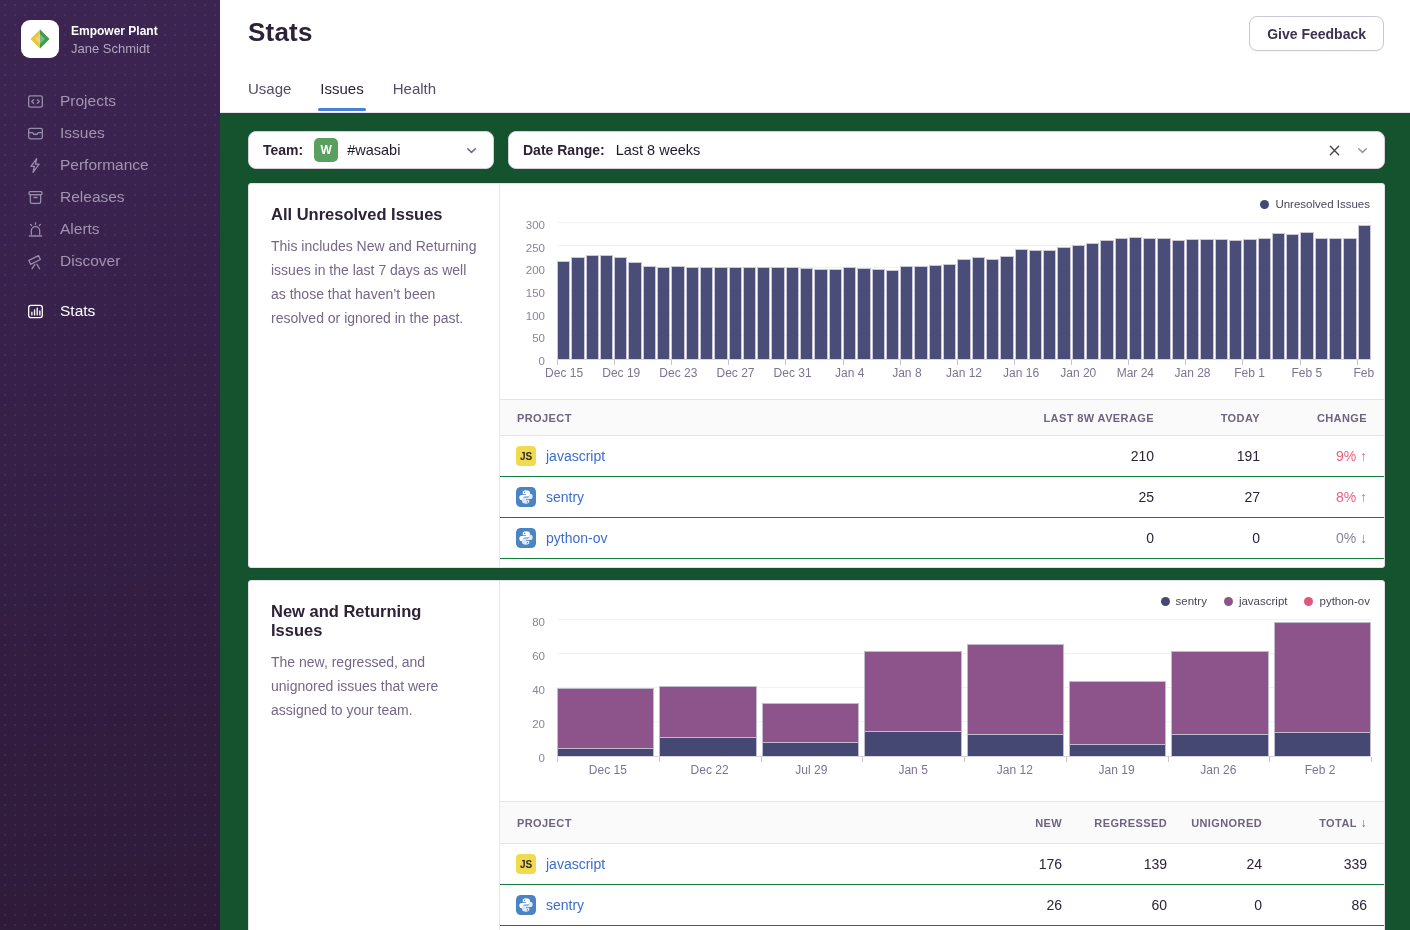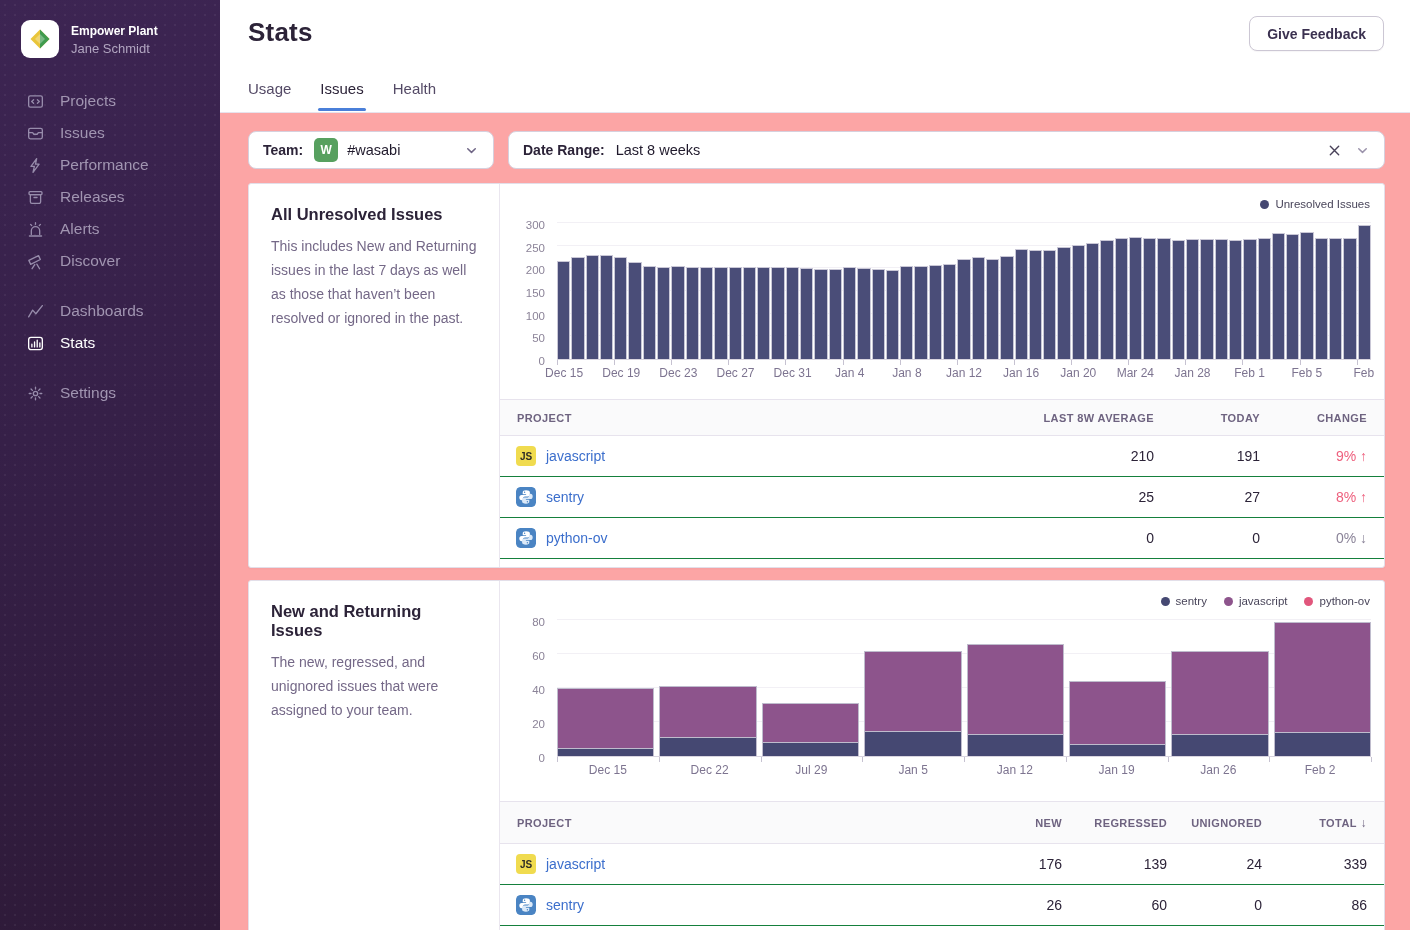--- a/index.html
+++ b/index.html
@@ -30,21 +30,21 @@
   
   .main-header { position:absolute; left:220px; top:0; right:0; height:113px; background:#fff; border-bottom:1px solid #e7e3ed; }
   .page-title { position:absolute; left:28px; top:17px; font-size:26px; font-weight:700; color:#2c2338; letter-spacing:.2px; }
   .feedback-btn { position:absolute; right:26px; top:16px; height:35px; padding:0 17px; background:#fff; border:1px solid #ccc7d4; border-radius:8px; font-family:inherit; font-size:14px; font-weight:700; color:#3b3150; cursor:pointer; box-shadow:0 1px 1px rgba(40,30,60,.04); }
   .tabs { position:absolute; left:28px; top:80px; display:flex; gap:29px; }
   .tab { font-size:15px; color:#544a66; padding-bottom:14px; position:relative; cursor:pointer; }
   .tab.active { color:#2c2338; font-weight:400; }
   .tab.active::after { content:""; position:absolute; left:-2px; right:-2px; bottom:0; height:3px; background:#4a7fd9; border-radius:2px; }
 
   
-  .content { position:absolute; left:220px; top:113px; right:0; bottom:0; background:#fca5a5; overflow:hidden; }
+  .content { position:absolute; left:220px; top:113px; right:0; bottom:0; background:#14532d; overflow:hidden; }
 
   .filters { position:absolute; left:28px; top:18px; display:flex; gap:14px; }
   .f-ctl { background:#fff; border:1px solid #d6d0dd; border-radius:8px; height:38px; display:flex; align-items:center; padding:0 14px; }
   .f-team { width:246px; }
   .f-date { width:877px; }
   .f-label { font-size:14px; font-weight:700; color:#2c2338; margin-right:11px; white-space:nowrap; }
   .team-avatar { width:24px; height:24px; border-radius:5px; background:#57a05f; color:#fff; font-size:12px; font-weight:700; display:grid; place-items:center; margin-right:9px; }
   .f-value { font-size:14.5px; color:#201a2c; }
   .f-spacer { flex:1; }
   .f-icon { display:grid; place-items:center; cursor:pointer; }
@@ -169,47 +169,28 @@
             <span class="nicon">
               <svg width="19" height="19" viewBox="0 0 20 20" fill="none" stroke="currentColor" stroke-width="1.4" stroke-linecap="round" stroke-linejoin="round">
                 <path d="M3 8.8 13.2 3.8l1.9 4.1L4.9 13z"></path>
                 <path d="M9.2 13.2 6.4 17.6M11.4 12.8l2.9 4.8"></path>
               </svg>
             </span>
             <span>Discover</span>
           </div>
         </div>
         <div class="nav-group">
-          <div class="nav-item">
-            <span class="nicon">
-              <svg width="19" height="19" viewBox="0 0 20 20" fill="none" stroke="currentColor" stroke-width="1.4" stroke-linecap="round" stroke-linejoin="round">
-                <path d="M2.8 15.6 7 8.6l3.4 3.8 6.8-8.6"></path>
-              </svg>
-            </span>
-            <span>Dashboards</span>
-          </div>
           <div class="nav-item active">
             <span class="nicon">
               <svg width="19" height="19" viewBox="0 0 20 20" fill="none" stroke="currentColor" stroke-width="1.4" stroke-linecap="round" stroke-linejoin="round">
                 <rect x="2.8" y="3.6" width="14.4" height="12.8" rx="2.4"></rect>
                 <path d="M6.2 13.6v-2.8M9 13.6V8.4M11.8 13.6V6.6M14.6 13.6v-4.2"></path>
               </svg>
             </span>
             <span>Stats</span>
-          </div>
-        </div>
-        <div class="nav-group">
-          <div class="nav-item">
-            <span class="nicon">
-              <svg width="19" height="19" viewBox="0 0 20 20" fill="none" stroke="currentColor" stroke-width="1.4" stroke-linecap="round" stroke-linejoin="round">
-                <circle cx="10" cy="10" r="2.3"></circle>
-                <path d="M10 3.4v1.9M10 14.7v1.9M3.4 10h1.9M14.7 10h1.9M5.3 5.3l1.4 1.4M13.3 13.3l1.4 1.4M14.7 5.3l-1.4 1.4M6.7 13.3l-1.4 1.4"></path>
-              </svg>
-            </span>
-            <span>Settings</span>
           </div>
         </div>
       </nav>
   </aside>
 
   <header class="main-header">
     <h1 class="page-title">Stats</h1>
     <button class="feedback-btn">Give Feedback</button>
     <div class="tabs" id="tabs">
         <div class="tab">Usage</div>

